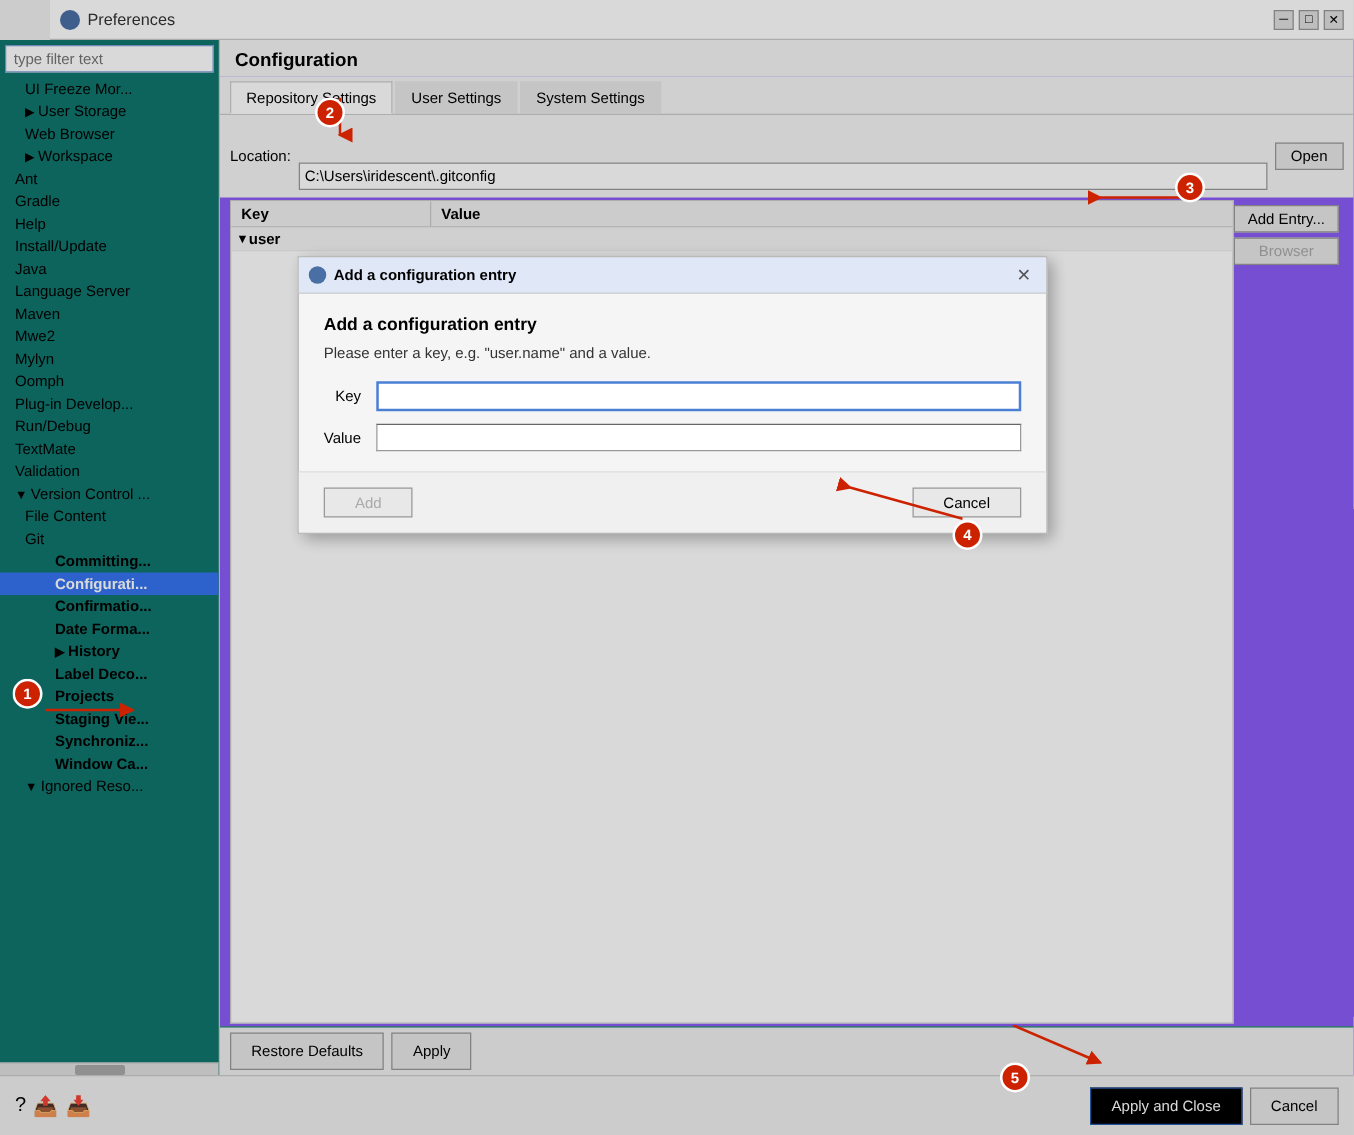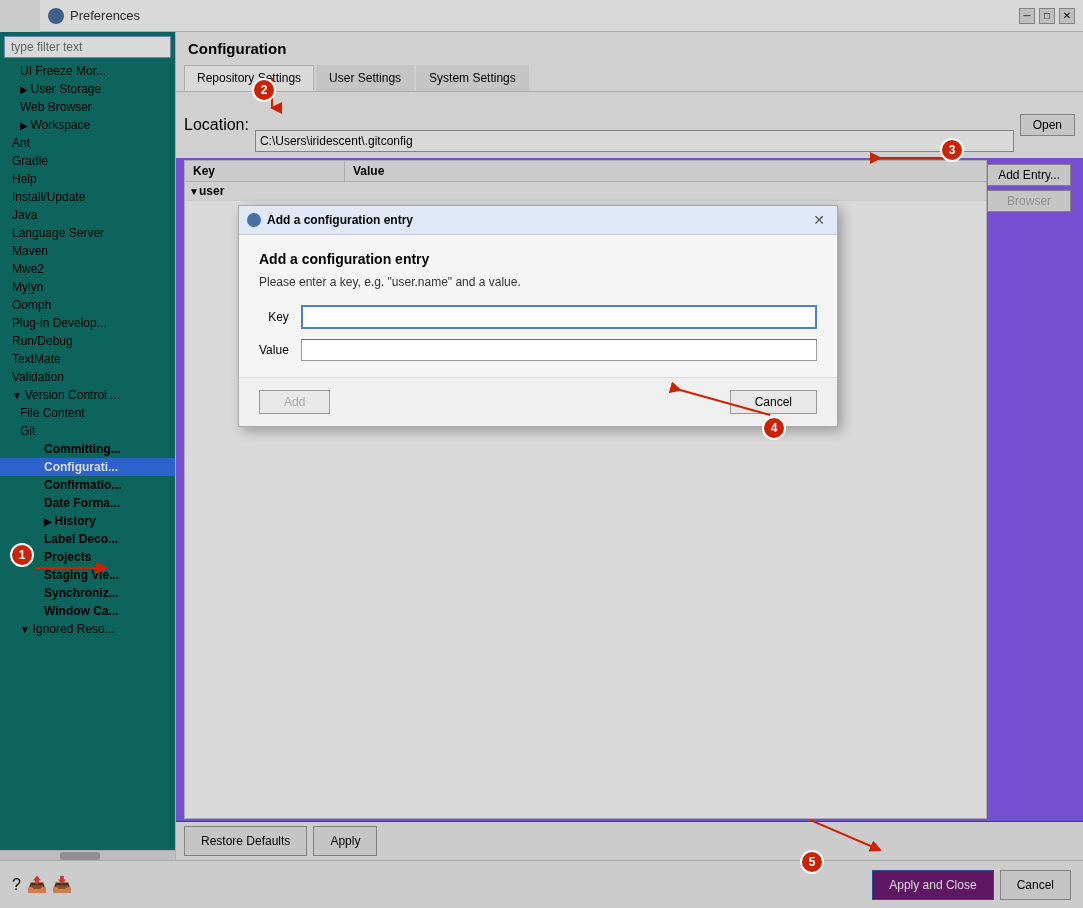--- a/index.html
+++ b/index.html
@@ -52,21 +52,21 @@
       padding: 5px 12px; cursor: pointer; font-size: 12px;
       border: 1px solid transparent; border-bottom: none; background: #e8e8e8;
       margin-right: 2px; margin-top: 4px;
     }
     .tab.active { background: #fff; border: 1px solid #ccc; border-bottom: 1px solid #fff; }
 
     
     .location-bar {
       display: flex; align-items: center; padding: 6px 8px; gap: 6px; background: #f5f5f5;
     }
-    .location-label { font-size: 16px; }
+    .location-label { font-size: 12px; }
     .location-input {
       flex: 1; border: 1px solid #999; padding: 2px 4px; font-size: 12px; background: #fff;
       height: 22px;
       margin-top: 32px;
     }
     .open-btn {
       padding: 2px 12px; border: 1px solid #999; background: #e8e8e8; cursor: pointer; font-size: 12px; height: 22px;
     }
 
     
@@ -87,21 +87,21 @@
     .bottom-bar {
       height: 48px; border-top: 1px solid #ccc; background: #f0f0f0;
       display: flex; align-items: center; justify-content: space-between;
       padding: 0 12px;
     }
     .bottom-left { display: flex; gap: 6px; align-items: center; }
     .bottom-right { display: flex; gap: 6px; align-items: center; }
     .footer-btn {
       padding: 5px 16px; border: 1px solid #999; background: #e8e8e8; cursor: pointer; font-size: 12px; height: 30px;
     }
-    .footer-btn.primary { background: #701a75; color: #fff; border-color: #2a5db0; margin-left: 24px; }
+    .footer-btn.primary { background: #000000; color: #fff; border-color: #2a5db0; margin-left: 24px; }
     .scrollbar-h { height: 10px; background: #e0e0e0; border-top: 1px solid #ccc; }
     .scrollbar-thumb { width: 40px; height: 8px; background: #aaa; border-radius: 2px; margin: 1px 60px; }
 
     
     .modal-overlay {
       position: fixed; top: 0; left: 0; width: 1083px; height: 908px;
       background: rgba(0,0,0,0.15); z-index: 100;
       display: flex; align-items: flex-start; justify-content: center;
     }
     .modal {

